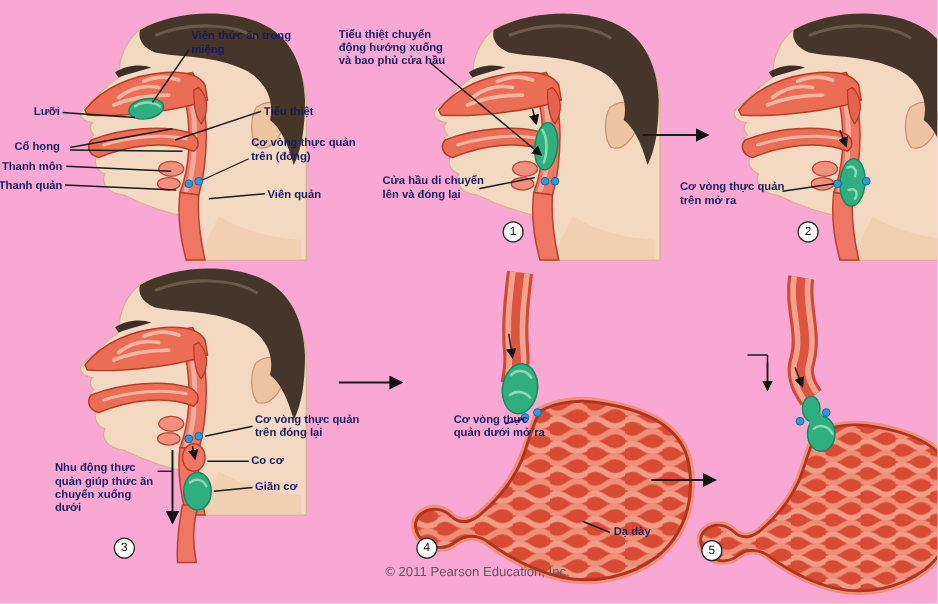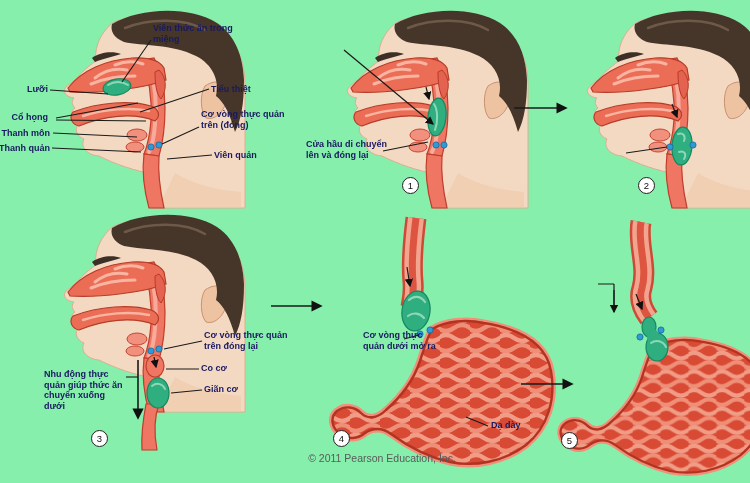--- a/index.html
+++ b/index.html
@@ -1,16 +1,16 @@
 <!DOCTYPE html>
 <html><head>
 <meta charset="utf-8">
 <style>
   html,body{margin:0;padding:0;background:#fff;}
-  .stage{position:relative;width:750px;height:483px;background:#86efac;overflow:hidden;
+  .stage{position:relative;width:750px;height:483px;background:#f9a8d4;overflow:hidden;
          font-family:"Liberation Sans", sans-serif;}
   .stage svg{position:absolute;left:0;top:0;}
   .lbl{position:absolute;font-size:9px;font-weight:bold;color:#191960;line-height:10.5px;z-index:5;}
   .nw{white-space:nowrap;}
   .ra{text-align:right;}
   
   .lbl-vien{left:153px;top:23px;width:90px;}
   .lbl-luoi{right:702px;top:84px;}
   .lbl-cohong{right:702px;top:112px;text-align:right;}
   .lbl-thanhmon{right:700px;top:128px;}
@@ -211,21 +211,23 @@
 </svg>
 
 <div class="lbl lbl-vien">Viên thức ăn trong miệng</div>
 <div class="lbl lbl-luoi nw ra">Lưỡi</div>
 <div class="lbl lbl-cohong nw ra">Cổ họng</div>
 <div class="lbl lbl-thanhmon nw ra">Thanh môn</div>
 <div class="lbl lbl-thanhquan nw ra">Thanh quản</div>
 <div class="lbl lbl-tieuthiet nw">Tiểu thiệt</div>
 <div class="lbl lbl-covongtrendong">Cơ vòng thực quản trên (đóng)</div>
 <div class="lbl lbl-thucquan nw">Viên quản</div>
+<div class="lbl lbl-tieuthietchuyen">Tiểu thiệt chuyển động hướng xuống và bao phủ cửa hầu</div>
 <div class="lbl lbl-cuahau">Cửa hầu di chuyển lên và đóng lại</div>
+<div class="lbl lbl-covongtrenmo">Cơ vòng thực quản trên mở ra</div>
 <div class="lbl lbl-nhudong">Nhu động thực quản giúp thức ăn chuyển xuống dưới</div>
 <div class="lbl lbl-covongtrendonglai">Cơ vòng thực quản trên đóng lại</div>
 <div class="lbl lbl-coco nw">Co cơ</div>
 <div class="lbl lbl-gianco nw">Giãn cơ</div>
 <div class="lbl lbl-covongduoimo">Cơ vòng thực quản dưới mở ra</div>
 <div class="lbl lbl-daday nw">Dạ dày</div>
 
 <div class="badge badge-1">1</div>
 <div class="badge badge-2">2</div>
 <div class="badge badge-3">3</div>

